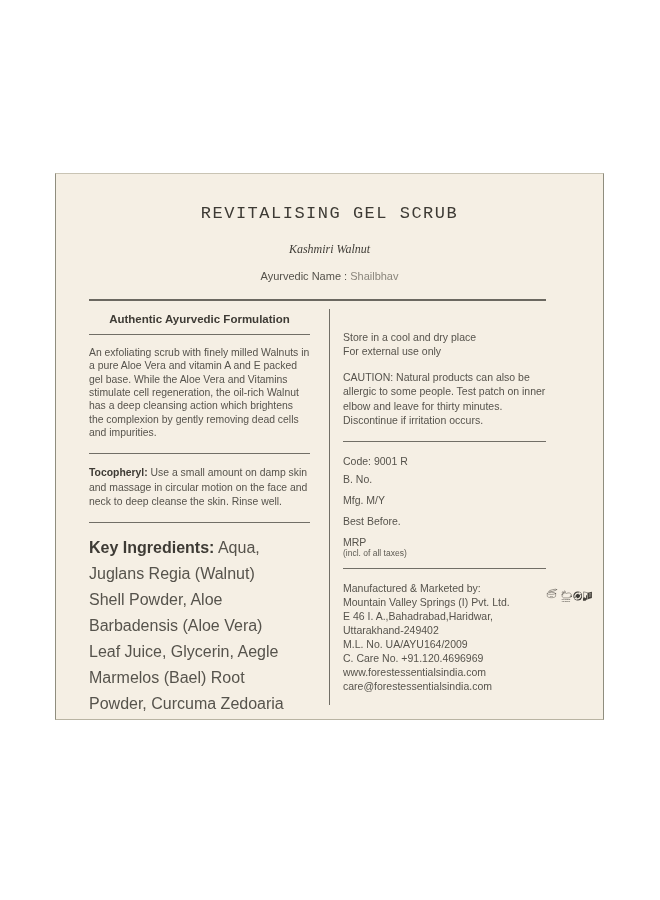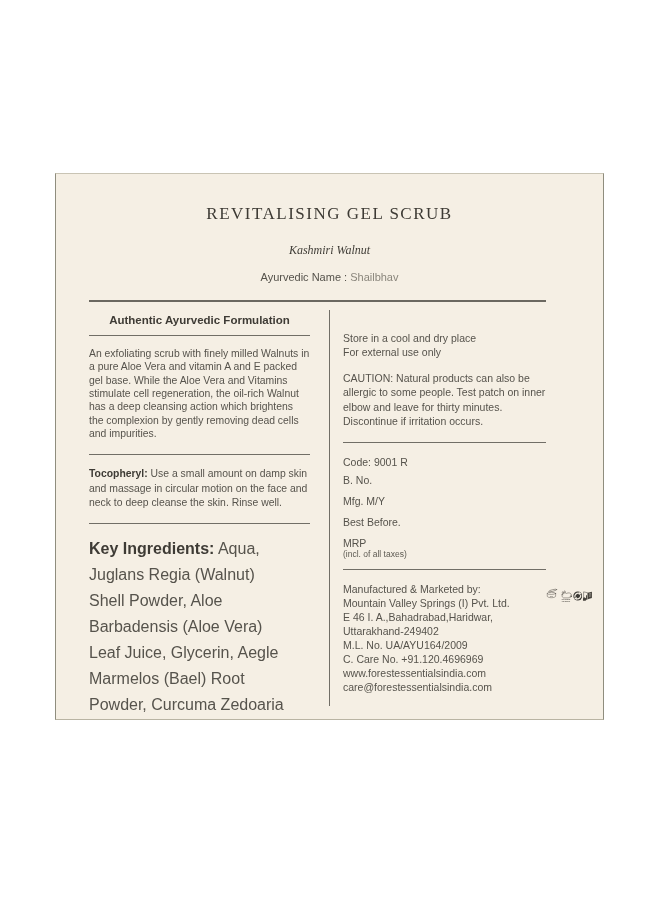--- a/index.html
+++ b/index.html
@@ -10,21 +10,21 @@
   }
   .card{
     position:absolute;left:55px;top:173px;width:549px;height:547px;
     box-sizing:border-box;background:#f5efe4;
     border-top:1px solid #c9c4b4;border-bottom:1px solid #b9b4a3;
     border-left:1px solid #8f8d7e;border-right:1px solid #8f8d7e;
     overflow:hidden;
   }
   .title{
     padding-top:30px;text-align:center;
-    font-family:Liberation Serif, serif;font-size:17px;
+    font-family:Liberation Mono, monospace;font-size:17px;
     letter-spacing:1.5px;color:#3d3a34;
   }
   .variant{
     margin-top:19px;text-align:center;
     font-family:"Liberation Serif", serif;font-style:italic;
     font-size:12px;color:#3f3c36;
   }
   .ayur{margin-top:13px;text-align:center;font-size:11px;color:#55524b;}
   .ayur .val{color:#8a867c;}
   .rule{height:1px;background:#716e66;}

